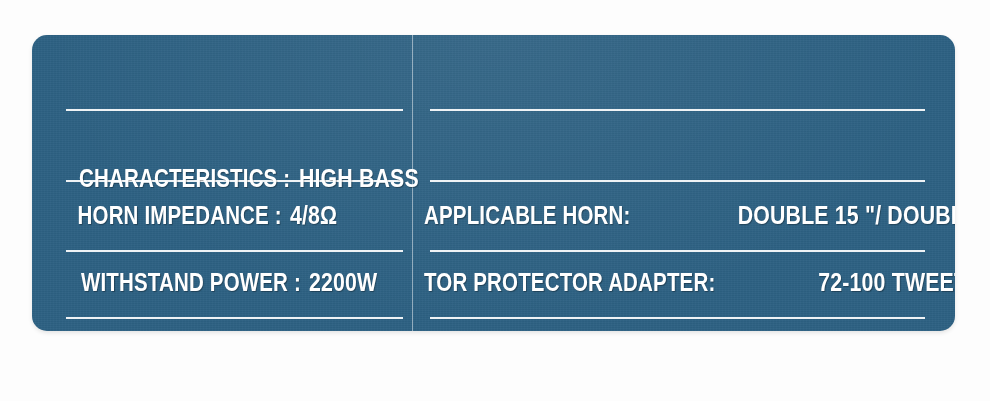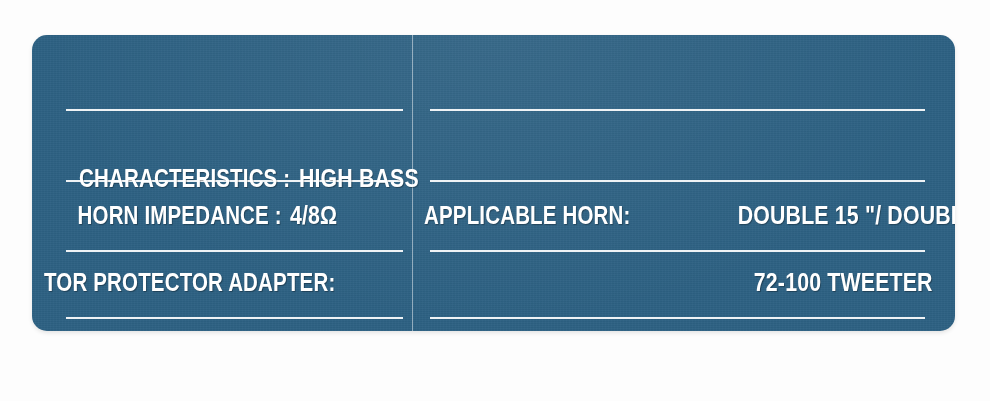--- a/index.html
+++ b/index.html
@@ -170,20 +170,24 @@
         <span class="label">HORN IMPEDANCE :</span>
         <span class="value">4/8Ω</span>
       </div>
       <div class="cell right">
         <span class="label">APPLICABLE HORN:</span>
         <span class="value">DOUBLE 15 "/ DOUBLE 18"</span>
       </div>
     </div>
 
     <div class="spec-row r3">
+      <div class="cell left">
+        <span class="label">WITHSTAND POWER :</span>
+        <span class="value">2200W</span>
+      </div>
       <div class="cell right">
         <span class="label">TOR PROTECTOR ADAPTER:</span>
         <span class="value">72-100 TWEETER</span>
       </div>
     </div>
 
   </div>
 </div>
 
 </body></html>

